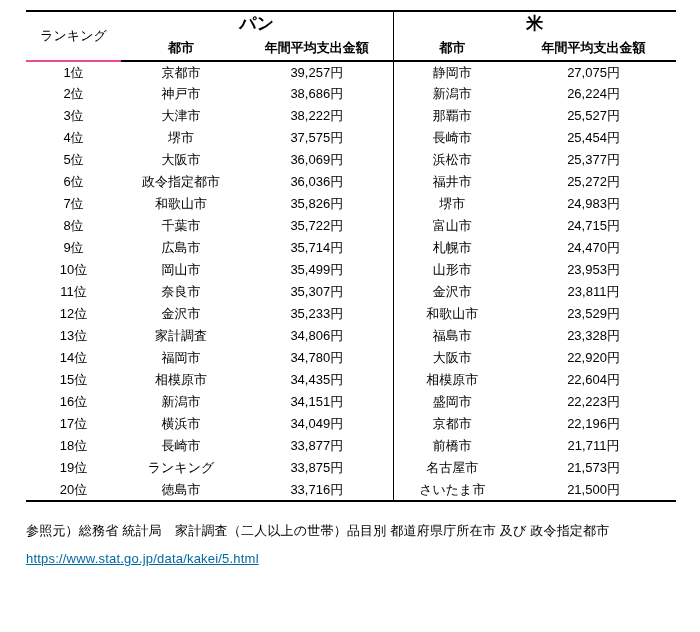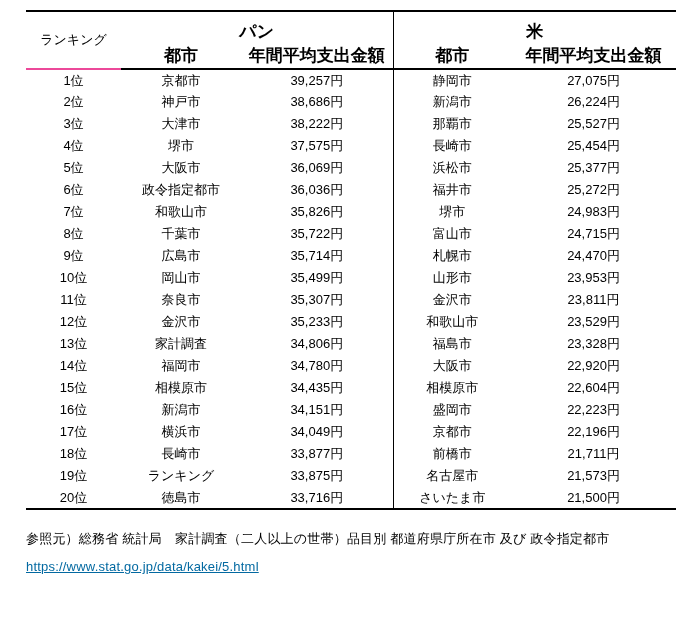--- a/index.html
+++ b/index.html
@@ -38,25 +38,25 @@
     font-weight: normal;
     font-size: 13px;
     border-bottom: 2px solid #ec4899;
     vertical-align: middle;
   }
   th.group-h {
     font-size: 17px;
     font-weight: bold;
     height: 24px;
     vertical-align: middle;
-    padding-top: 8px;
+    padding-top: 0;
     margin-top: 15px;
   }
   th.sub-h {
-    font-size: 17px;
+    font-size: 13px;
     font-weight: bold;
     height: 26px;
     border-bottom: 2px solid #000;
     vertical-align: middle;
   }
   tbody td {
     font-size: 13px;
     height: 22px;
     vertical-align: middle;
   }

